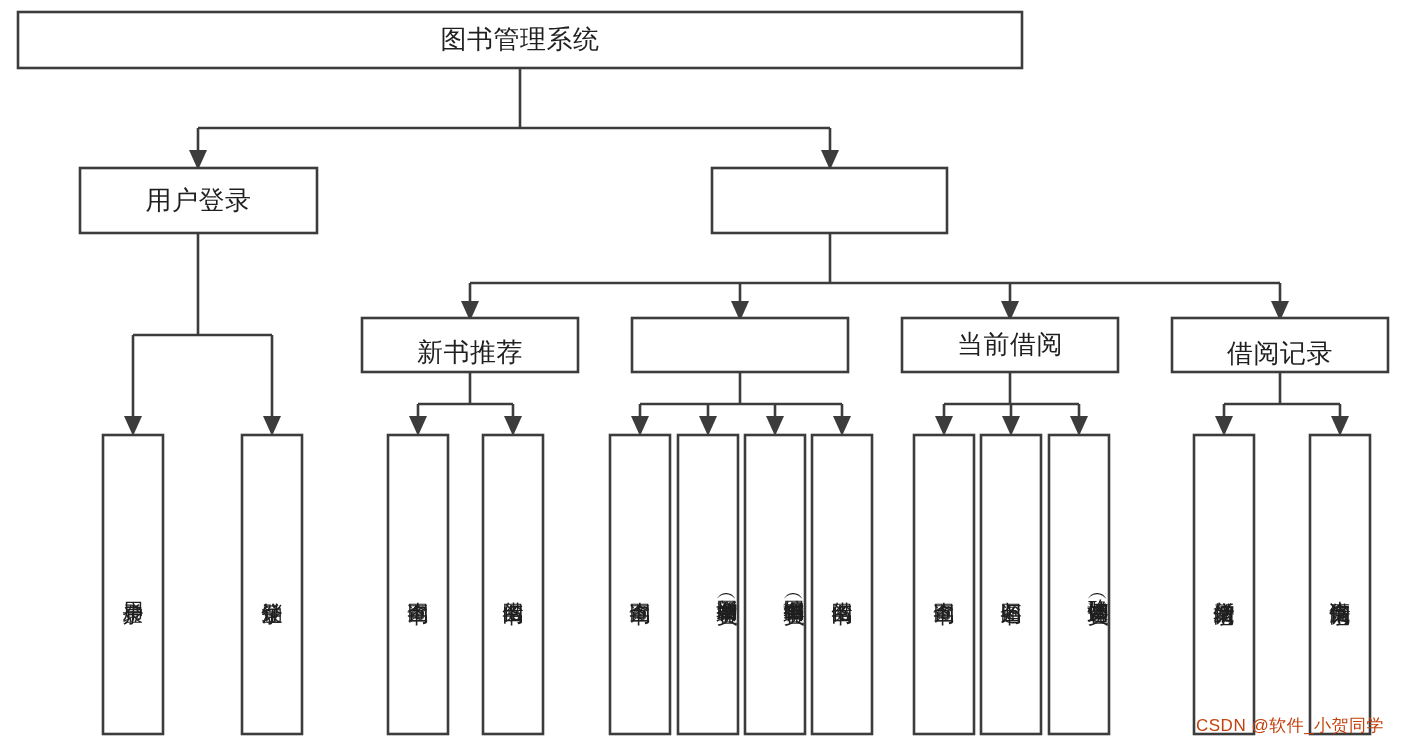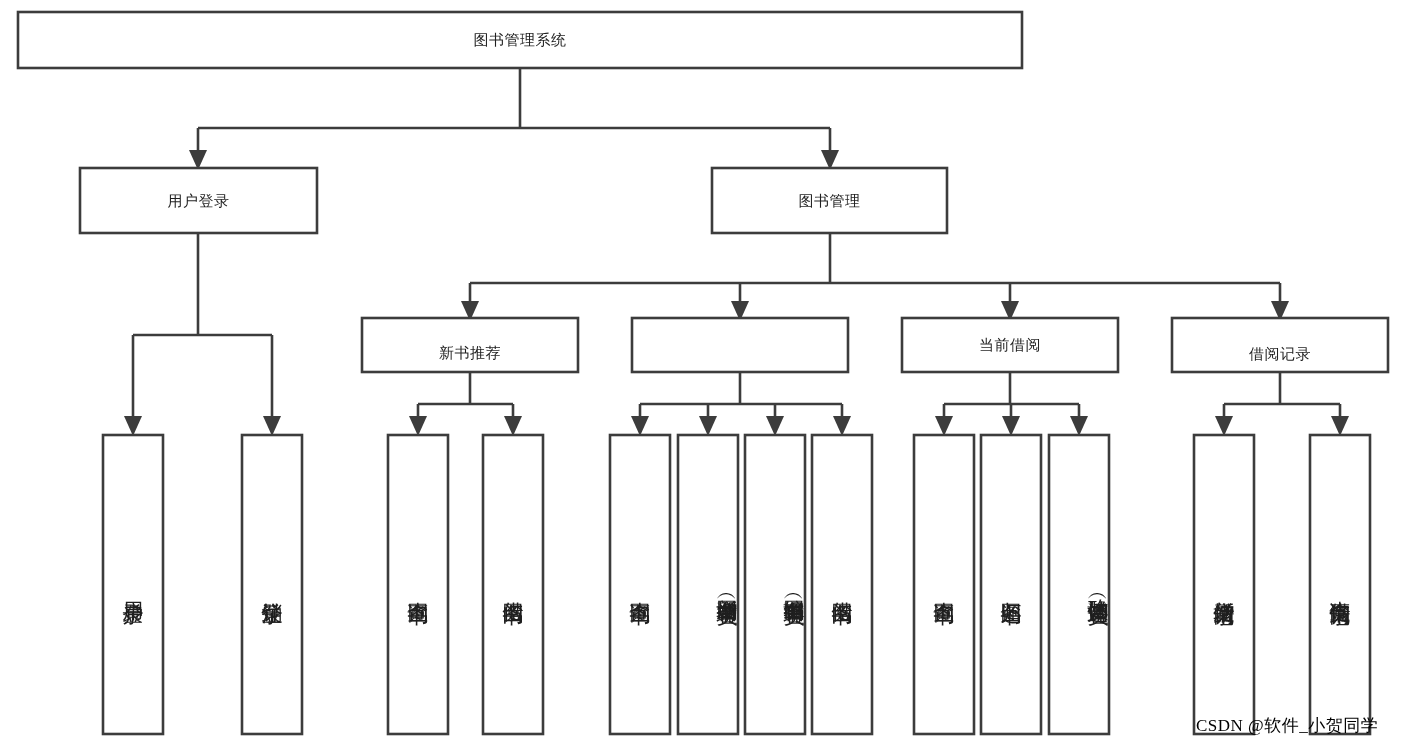--- a/index.html
+++ b/index.html
@@ -43,37 +43,37 @@
     position: absolute;
     display: flex;
     align-items: center;
     justify-content: center;
     color: #1f1f1f;
     font-family: "DejaVu Sans", "Liberation Sans", sans-serif;
     pointer-events: none;
     box-sizing: border-box;
   }
   .node-label.horizontal {
-    font-size: 15px;
+    font-size: 26px;
     letter-spacing: 0.5px;
     line-height: 1.2;
   }
   .node-label.vertical {
     writing-mode: vertical-rl;
     text-orientation: upright;
     font-size: 21px;
     letter-spacing: 1px;
     line-height: 1.05;
     padding-top: 4px;
   }
   .watermark {
     position: absolute;
-    color: #000000;
+    color: #c2410c;
     font-size: 17px;
-    font-family: Liberation Serif, serif;
+    font-family: Liberation Sans, sans-serif;
     white-space: nowrap;
     letter-spacing: 0.5px;
   }
 </style>
 </head>
 <body>
 
 <div id="canvas">
 
   <svg class="diagram" viewBox="0 0 1405 747" xmlns="http://www.w3.org/2000/svg">
@@ -172,21 +172,20 @@
     <rect class="node-box" x="914" y="435" width="60" height="299"></rect>
     <rect class="node-box" x="981" y="435" width="60" height="299"></rect>
     <rect class="node-box" x="1049" y="435" width="60" height="299"></rect>
     <rect class="node-box" x="1194" y="435" width="60" height="299"></rect>
     <rect class="node-box" x="1310" y="435" width="60" height="299"></rect>
   </svg>
 
   <div class="node-label horizontal" style="left:18px; top:12px; width:1004px; height:56px;">图书管理系统</div>
 
   <div class="node-label horizontal" style="left:80px; top:168px; width:237px; height:65px;">用户登录</div>
-  <div class="node-label horizontal" style="left:712px; top:168px; width:235px; height:65px;">图书管理</div>
 
   <div class="node-label horizontal" style="left:362px; top:318px; width:216px; height:70px;">新书推荐</div>
   <div class="node-label horizontal" style="left:902px; top:318px; width:216px; height:54px;">当前借阅</div>
   <div class="node-label horizontal" style="left:1172px; top:318px; width:216px; height:72px;border-radius:25px;">借阅记录</div>
 
   <div class="node-label vertical" style="left:103px; top:435px; width:60px; height:299px;">用户登录</div>
   <div class="node-label vertical" style="left:242px; top:435px; width:60px; height:299px;">注销登录</div>
   <div class="node-label vertical" style="left:388px; top:435px; width:60px; height:299px;">查询图书</div>
   <div class="node-label vertical" style="left:483px; top:435px; width:60px; height:299px;">借阅图书</div>
   <div class="node-label vertical" style="left:610px; top:435px; width:60px; height:299px;">查询图书</div>

